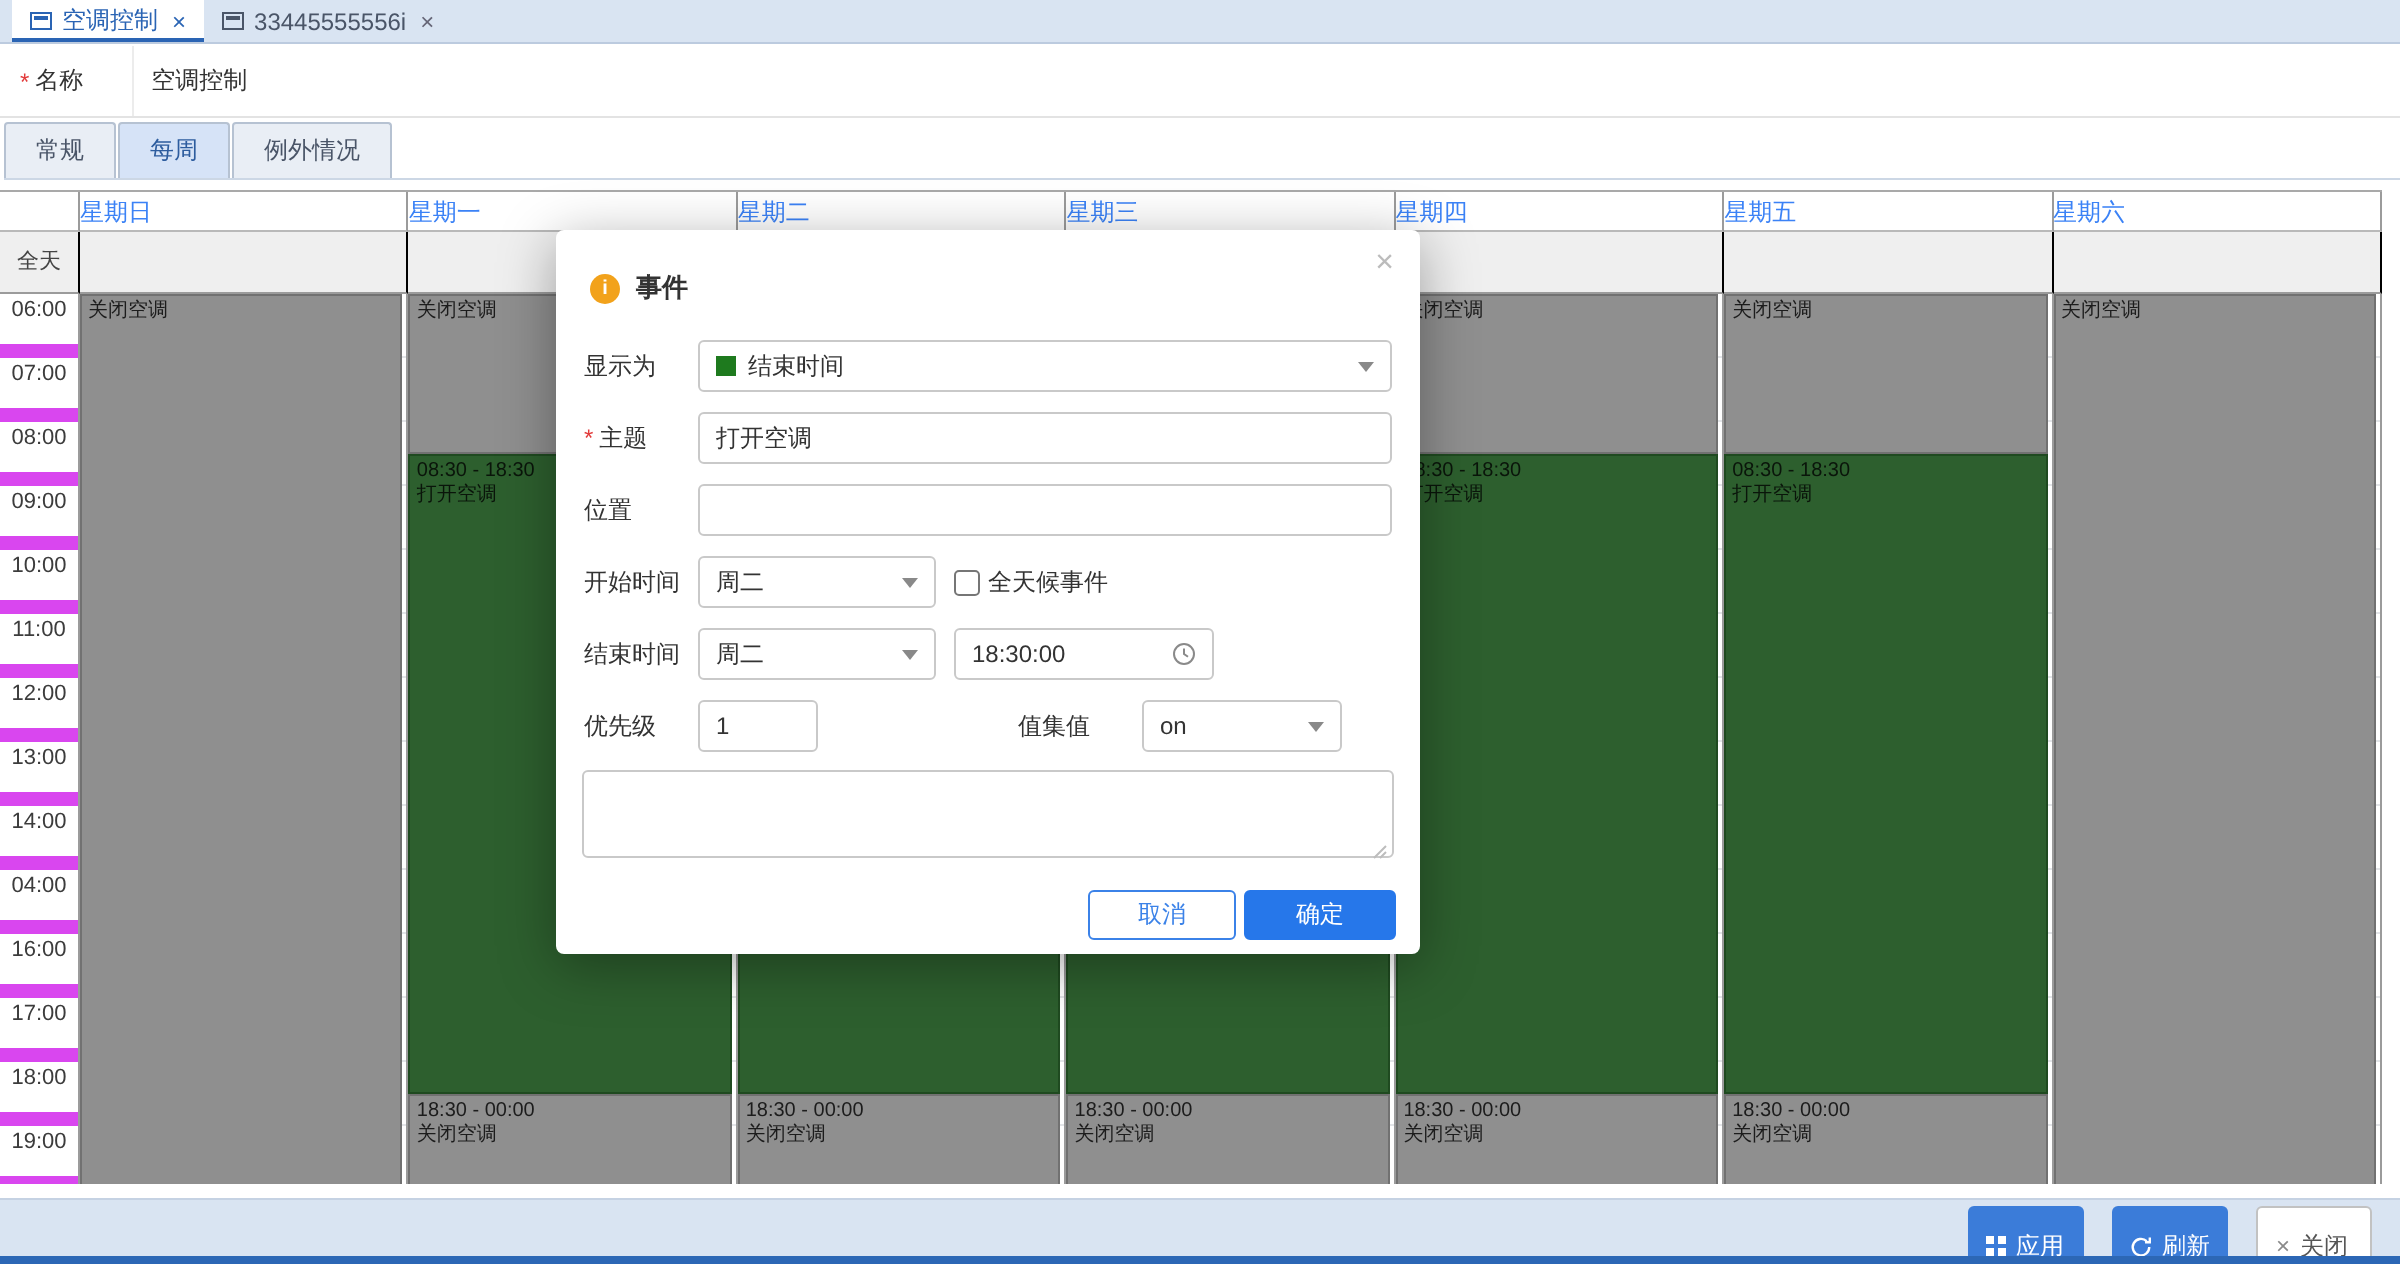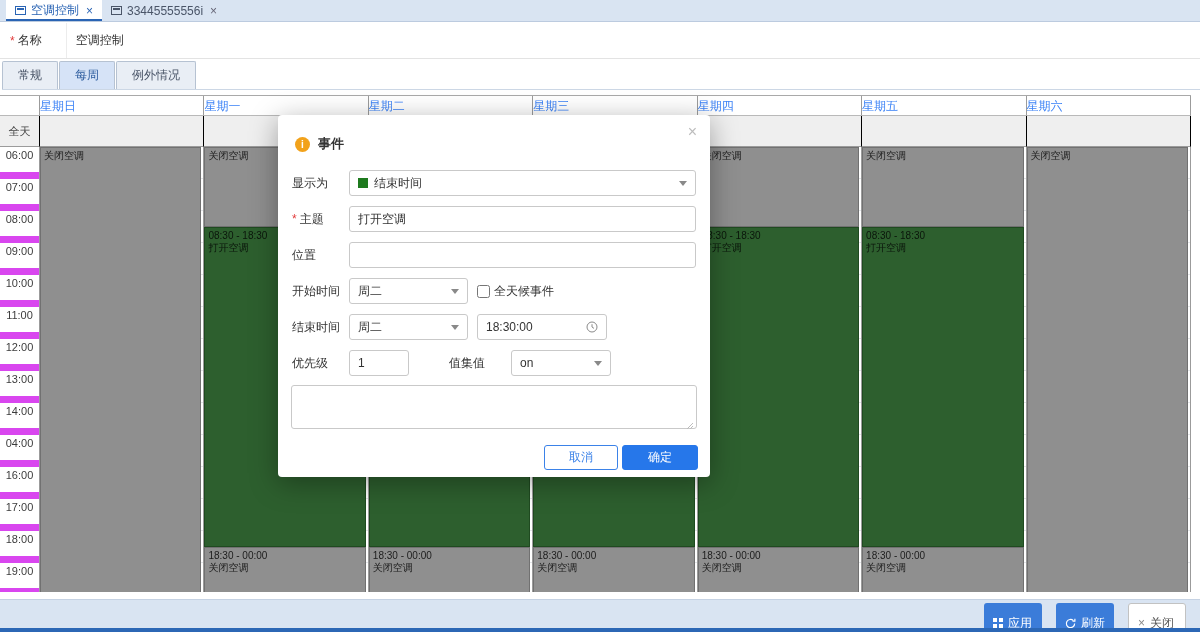--- a/index.html
+++ b/index.html
@@ -388,21 +388,21 @@
               <circle cx="6" cy="6" r="5" fill="none" stroke="#8a8a8a"></circle>
               <path d="M6 3.2V6l2 1.4" fill="none" stroke="#8a8a8a"></path>
             </svg>
         </span>
       </div>
     </div>
 
     <div class="m-row" style="top:235px">
       <span class="m-label">优先级</span>
       <input class="ctrl" style="width: 60px;" value="1">
-      <span style="margin-left:40px">值集值</span>
+      <span style="margin-left:100px">值集值</span>
       <div class="ctrl" style="width:100px;margin-left:26px">
         <span>on</span>
         <span class="chev"></span>
       </div>
     </div>
 
     <textarea class="m-textarea" style=""></textarea>
     <span class="resize-corner">
       <svg width="8" height="8" viewBox="0 0 8 8">
           <path d="M7 1 1 7 M7 4 4 7" stroke="#bdbdbd" fill="none"></path>

